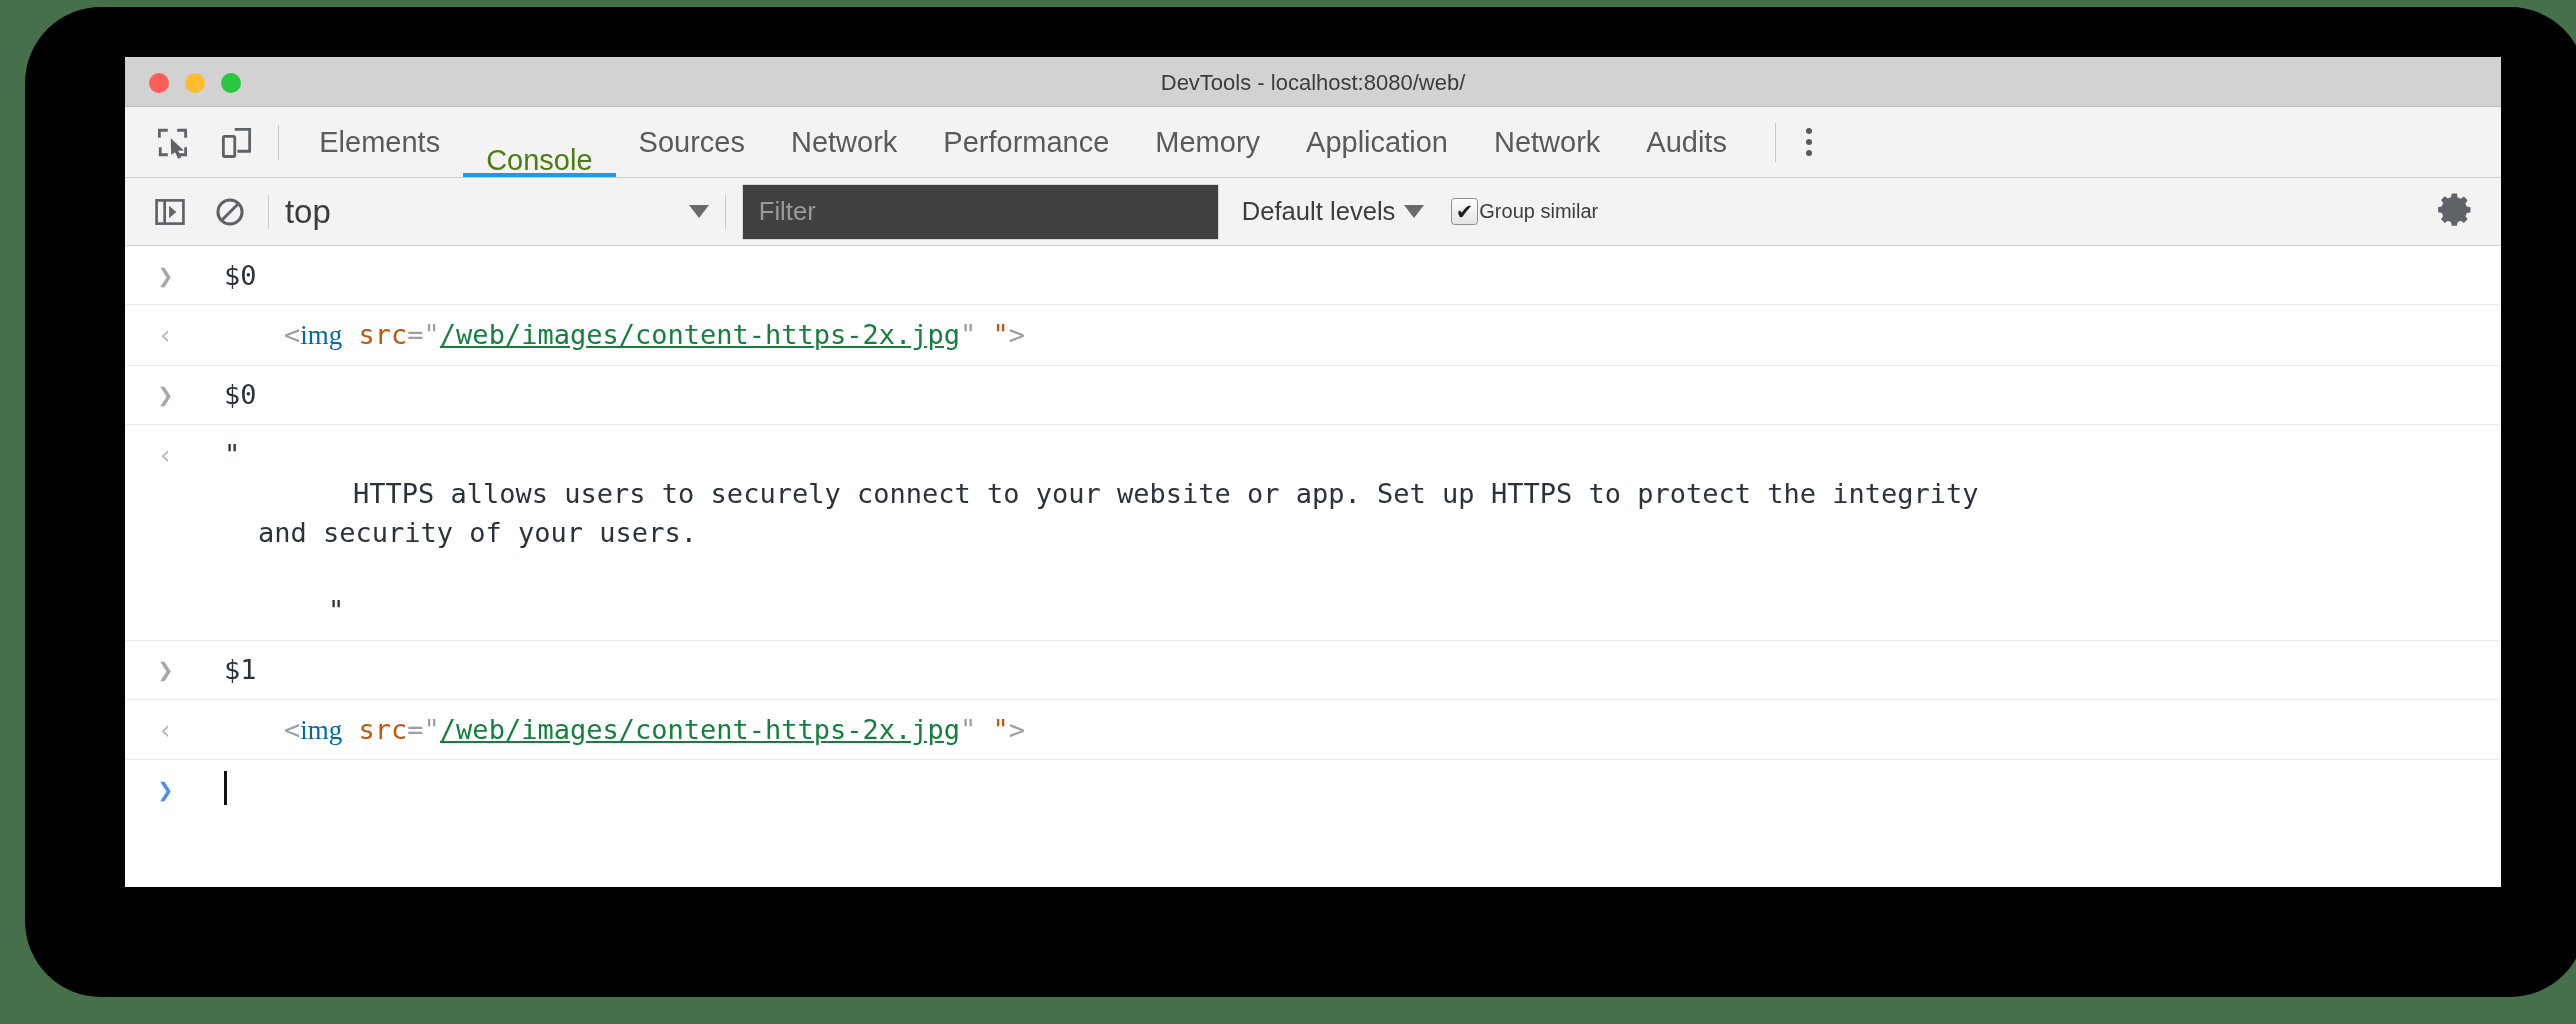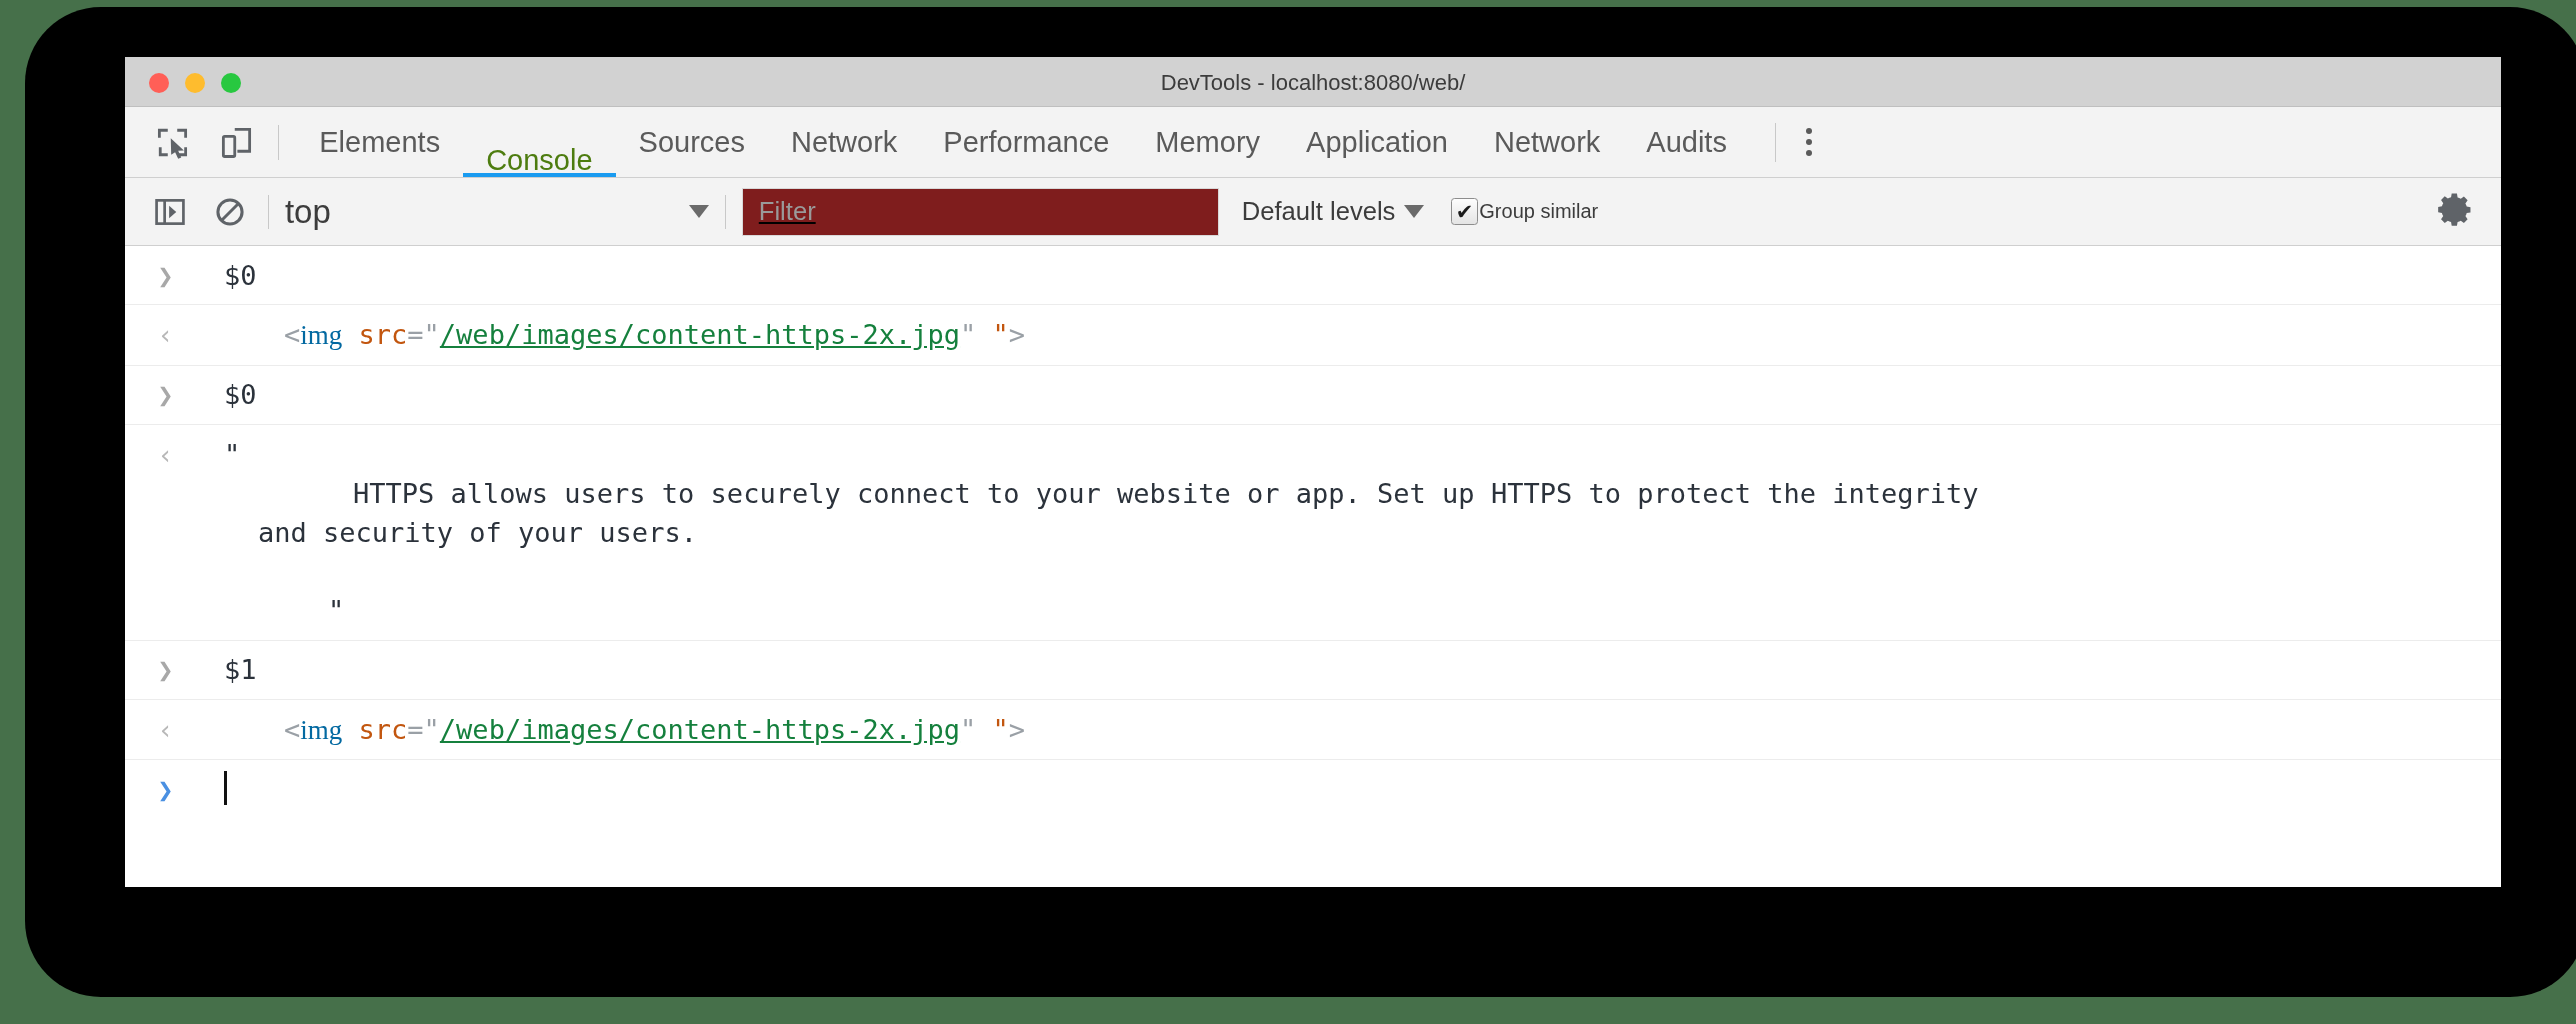--- a/index.html
+++ b/index.html
@@ -172,29 +172,28 @@
   }
   .caret {
     width: 0; height: 0;
     border-left: 10.6px solid transparent;
     border-right: 10.6px solid transparent;
     border-top: 13.2px solid #6a6a6a;
     margin-left: 8.8px;
   }
   #filter-input {
     width: 477px;
-    height: 48px;
-    background: #7f1d1d;
+    height: 56px;
+    background: #404040;
     border: 0.9px solid #d8d8d8;
     display: flex;
     align-items: center;
     padding-left: 16px;
     box-sizing: border-box;
     cursor: text;
-    text-decoration: underline;
   }
   #filter-placeholder {
     font-size: 25.6px;
     color: #9a9a9a;
   }
   #levels-select {
     display: flex;
     align-items: center;
     margin-left: 23px;
     cursor: pointer;

